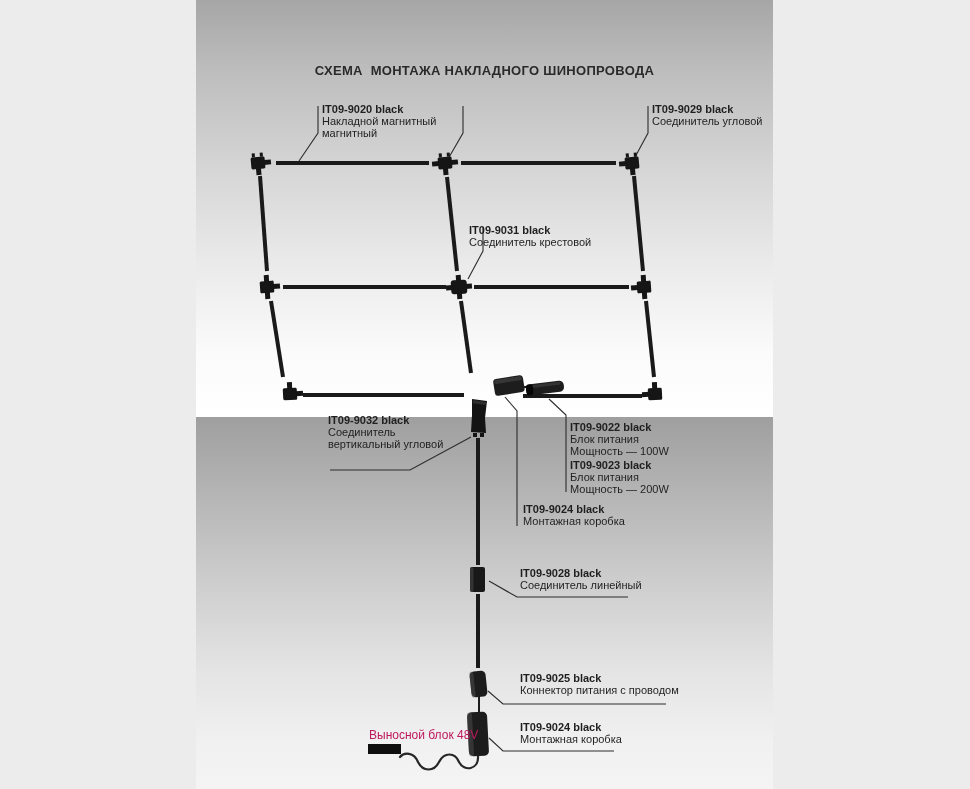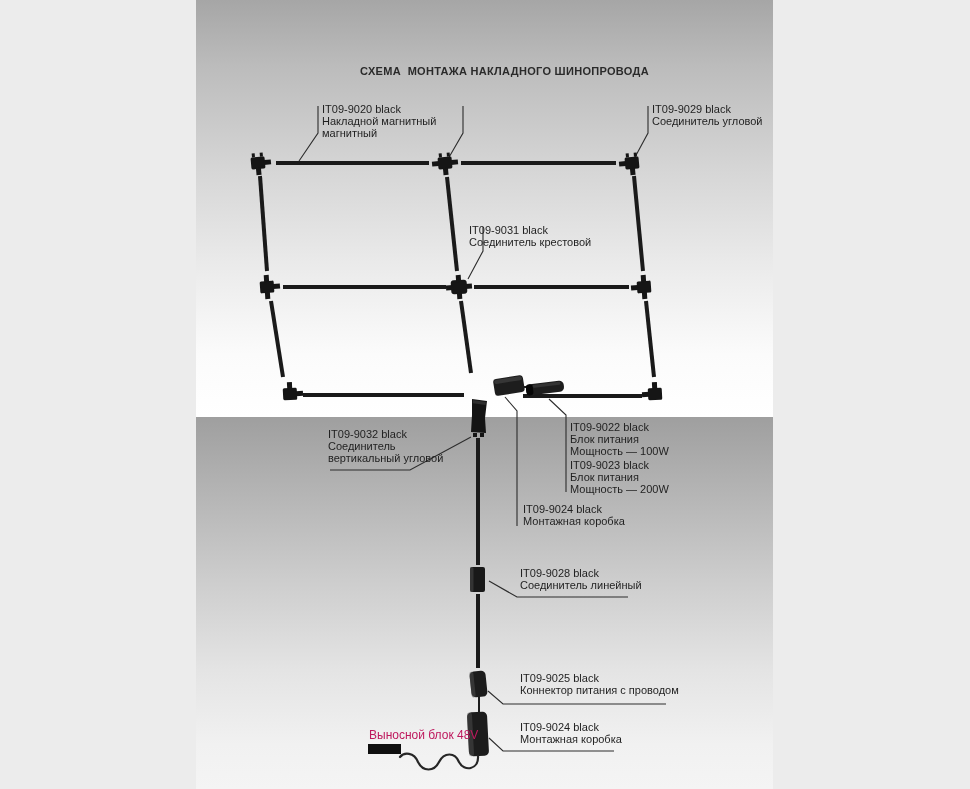--- a/index.html
+++ b/index.html
@@ -3,24 +3,24 @@
 <meta charset="utf-8">
 <style>
   html,body{margin:0;padding:0;}
   body{font-family:"Liberation Sans",sans-serif;background:#ffffff;}
   #stage{position:relative;width:970px;height:789px;overflow:hidden;background:#ececec;}
   .ceiling{position:absolute;left:196px;top:0;width:577px;height:417px;
     background:linear-gradient(180deg,#a6a6a6 0%,#bcbcbc 16%,#d5d5d5 40%,#eaeaea 63%,#fbfbfb 85%,#ffffff 100%);}
   .wall{position:absolute;left:196px;top:417px;width:577px;height:372px;
     background:linear-gradient(180deg,#9f9f9f 0%,#b2b2b2 18%,#cdcdcd 44%,#e4e4e4 68%,#f1f1f1 88%,#f4f4f4 100%);}
   .title{position:absolute;left:196px;top:16px;width:577px;text-align:center;
-    font-weight:bold;font-size:11px;line-height:22px;color:#2a2a2a;letter-spacing:.3px;white-space:pre-wrap;margin-left:20px;}
+    font-weight:bold;font-size:13px;line-height:22px;color:#2a2a2a;letter-spacing:.3px;white-space:pre-wrap;}
   svg{position:absolute;left:0;top:0;}
   .label{position:absolute;color:#1f1f1f;font-size:11px;line-height:12px;white-space:nowrap;}
-  .label .code{font-weight:normal;}
+  .label .code{font-weight:bold;}
   .plain-label{position:absolute;color:#be185d;font-size:12px;line-height:13px;white-space:nowrap;}
 </style>
 </head>
 <body>
 
 <div id="stage">
   <div class="ceiling"></div>
   <div class="wall"></div>
 
   <div class="title">
@@ -154,21 +154,21 @@
     <div>магнитный</div>
   </div>
   <div class="label" style="left:652px;top:103px">
     <div class="code">IT09-9029 black</div>
     <div>Соединитель угловой</div>
   </div>
   <div class="label" style="left:469px;top:224px">
     <div class="code">IT09-9031 black</div>
     <div>Соединитель крестовой</div>
   </div>
-  <div class="label" style="left:328px;top:428px">
+  <div class="label" style="left:328px;top:414px">
     <div class="code">IT09-9032 black</div>
     <div>Соединитель</div>
     <div>вертикальный угловой</div>
   </div>
   <div class="label" style="left:570px;top:421px">
     <div class="code">IT09-9022 black</div>
     <div>Блок питания</div>
     <div>Мощность — 100W</div>
   </div>
   <div class="label" style="left:570px;top:459px">

